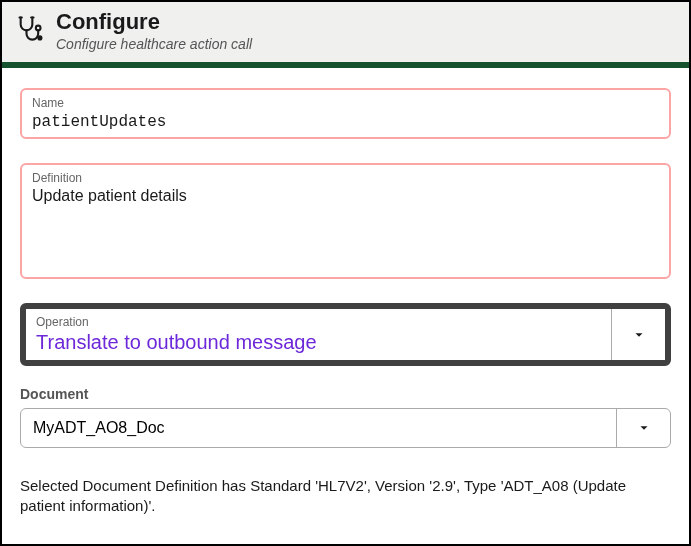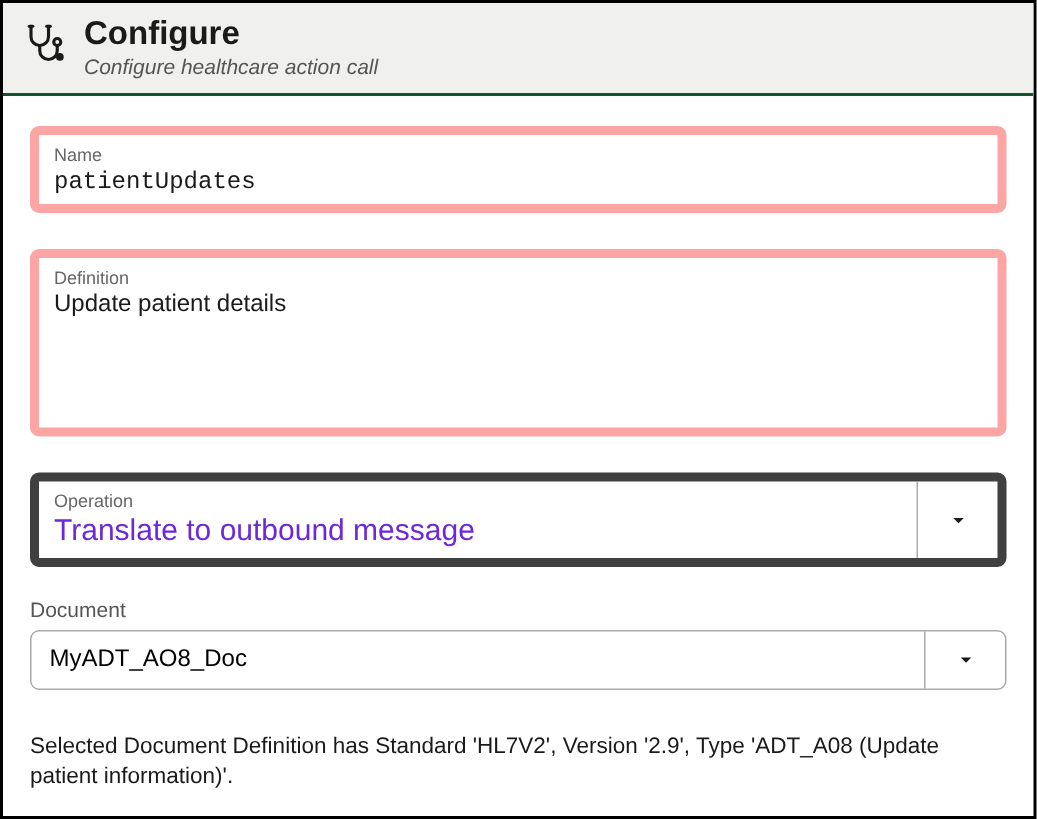--- a/index.html
+++ b/index.html
@@ -6,21 +6,21 @@
     body {
       font-family: -apple-system, BlinkMacSystemFont, "Segoe UI", Arial, sans-serif;
       background: #fff;
       width: 691px;
       height: 546px;
       border: 2px solid #000;
       overflow: hidden;
     }
     .header {
       background: #f0f0ef;
-      border-bottom: 2px solid #14532d;
+      border-bottom: 6px solid #14532d;
       padding: 8px 14px 10px 14px;
       display: flex;
       align-items: flex-start;
       gap: 12px;
     }
     .header-icon {
       width: 28px;
       height: 28px;
       margin-top: 4px;
       flex-shrink: 0;
@@ -35,21 +35,21 @@
     .header-subtitle {
       font-size: 14px;
       color: #555;
       margin-top: 2px;
       font-style: italic;
     }
     .form-body {
       padding: 20px 18px 12px 18px;
     }
     .field-group {
-      border: 6px solid #fca5a5;
+      border: 2px solid #fca5a5;
       border-radius: 6px;
       padding: 6px 10px 6px 10px;
       margin-bottom: 24px;
       background: #fff;
     }
     .field-label {
       font-size: 12px;
       color: #666;
       display: block;
       margin-bottom: 2px;
@@ -97,20 +97,21 @@
       align-items: center;
       justify-content: center;
       cursor: pointer;
     }
     .select-arrow svg { width: 14px; height: 14px; }
     .section-label {
       font-size: 14px;
       color: #555;
       margin-bottom: 6px;
       display: block;
+      font-weight: bold;
     }
     .doc-select {
       border: 1px solid #aaa;
       border-radius: 6px;
       background: #fff;
       display: flex;
       align-items: stretch;
       margin-bottom: 28px;
     }
     .doc-main {

